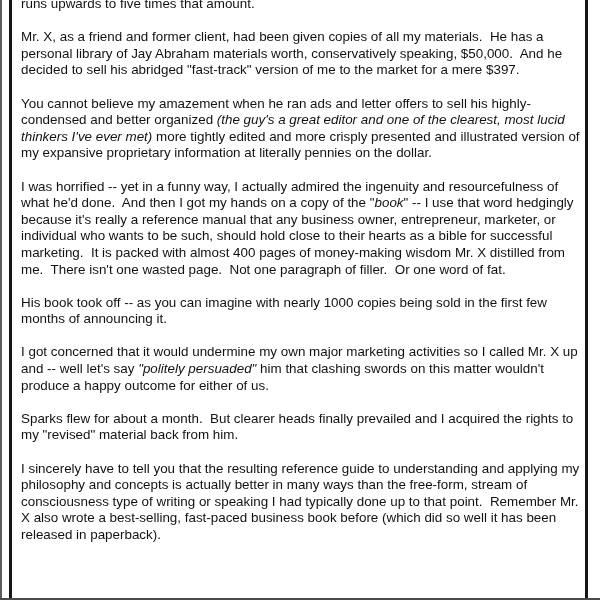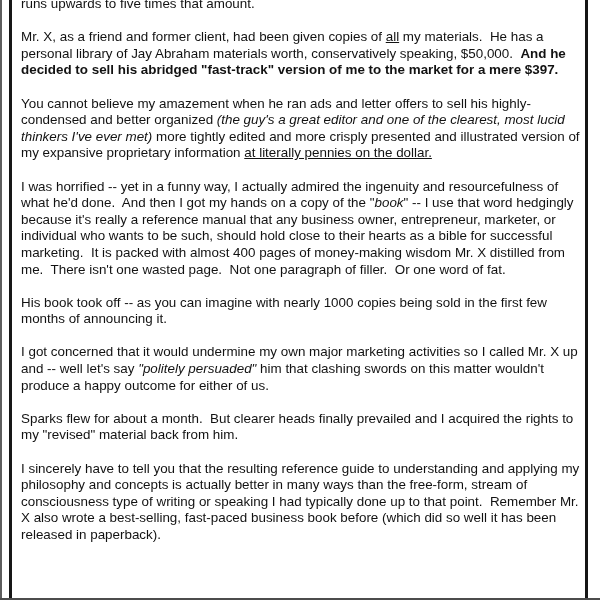--- a/index.html
+++ b/index.html
@@ -46,23 +46,23 @@
     color: #121212;
     font-size: 13.4px;
     line-height: 16.6px;
     white-space: pre-wrap;
   }
   .page-text p {
     margin: 0 0 16.6px 0;
     padding: 0;
   }
   .seg-normal    { }
-  .seg-bold      { font-weight: bold; }
+  .seg-bold      { font-weight: normal; }
   .seg-italic    { font-style: italic; }
-  .seg-underline { text-decoration: underline; }
+  .seg-underline { }
 </style>
 </head>
 <body>
 
 <div class="screen-edge-left"></div>
 <div class="page-border-left"></div>
 <div class="page-border-right"></div>
 <div class="page-border-bottom"></div>
 
 <div class="page-text"><p><span class="seg-normal">runs upwards to five times that amount.</span></p><p><span class="seg-normal">Mr. X, as a friend and former client, had been given copies of </span><span class="seg-underline">all</span><span class="seg-normal"> my materials.  He has a personal library of Jay Abraham materials worth, conservatively speaking, $50,000.  </span><span class="seg-bold">And he decided to sell his abridged "fast-track" version of me to the market for a mere $397.</span></p><p><span class="seg-normal">You cannot believe my amazement when he ran ads and letter offers to sell his highly-condensed and better organized </span><span class="seg-italic">(the guy's a great editor and one of the clearest, most lucid thinkers I've ever met)</span><span class="seg-normal"> more tightly edited and more crisply presented and illustrated version of my expansive proprietary information </span><span class="seg-underline">at literally pennies on the dollar.</span></p><p><span class="seg-normal">I was horrified -- yet in a funny way, I actually admired the ingenuity and resourcefulness of what he'd done.  And then I got my hands on a copy of the "</span><span class="seg-italic">book</span><span class="seg-normal">" -- I use that word hedgingly because it's really a reference manual that any business owner, entrepreneur, marketer, or individual who wants to be such, should hold close to their hearts as a bible for successful marketing.  It is packed with almost 400 pages of money-making wisdom Mr. X distilled from me.  There isn't one wasted page.  Not one paragraph of filler.  Or one word of fat.</span></p><p><span class="seg-normal">His book took off -- as you can imagine with nearly 1000 copies being sold in the first few months of announcing it.</span></p><p><span class="seg-normal">I got concerned that it would undermine my own major marketing activities so I called Mr. X up and -- well let's say </span><span class="seg-italic">"politely persuaded"</span><span class="seg-normal"> him that clashing swords on this matter wouldn't produce a happy outcome for either of us.</span></p><p><span class="seg-normal">Sparks flew for about a month.  But clearer heads finally prevailed and I acquired the rights to my "revised" material back from him.</span></p><p><span class="seg-normal">I sincerely have to tell you that the resulting reference guide to understanding and applying my philosophy and concepts is actually better in many ways than the free-form, stream of consciousness type of writing or speaking I had typically done up to that point.  Remember Mr. X also wrote a best-selling, fast-paced business book before (which did so well it has been released in paperback).</span></p></div>

